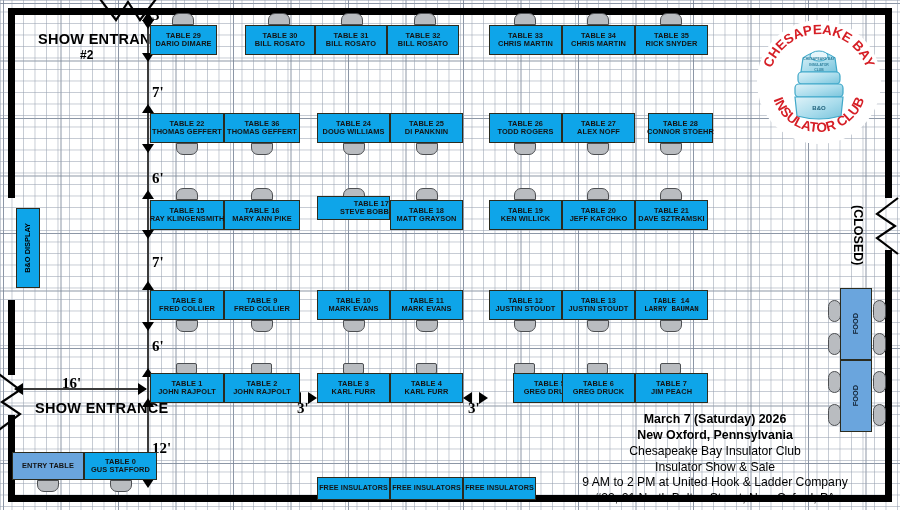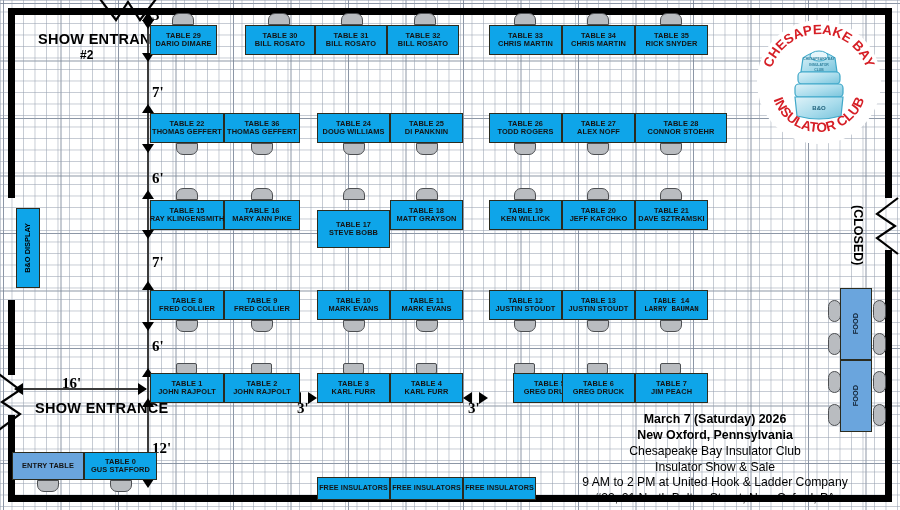--- a/index.html
+++ b/index.html
@@ -201,21 +201,21 @@
     <span class="nm">DI PANKNIN</span>
   </div>
   <div class="tbl" style="left:489px;top:113px;width:73px;height:30px;">
     <span class="num">TABLE 26</span>
     <span class="nm">TODD ROGERS</span>
   </div>
   <div class="tbl" style="left:562px;top:113px;width:73px;height:30px;">
     <span class="num">TABLE 27</span>
     <span class="nm">ALEX NOFF</span>
   </div>
-  <div class="tbl" style="left:635px;top:113px;width:92px;height:30px;">
+  <div class="tbl" style="left:648px;top:113px;width:65px;height:30px;">
     <span class="num">TABLE 28</span>
     <span class="nm">CONNOR STOEHR</span>
   </div>
   <div class="chair bot" style="left:176px;top:143px;"></div>
   <div class="chair bot" style="left:251px;top:143px;"></div>
   <div class="chair bot" style="left:343px;top:143px;"></div>
   <div class="chair bot" style="left:416px;top:143px;"></div>
   <div class="chair bot" style="left:514px;top:143px;"></div>
   <div class="chair bot" style="left:587px;top:143px;"></div>
   <div class="chair bot" style="left:660px;top:143px;"></div>
@@ -229,21 +229,21 @@
   <div class="chair top" style="left:660px;top:188px;"></div>
 
   <div class="tbl" style="left:150px;top:200px;width:74px;height:30px;">
     <span class="num">TABLE 15</span>
     <span class="nm">RAY KLINGENSMITH</span>
   </div>
   <div class="tbl" style="left:224px;top:200px;width:76px;height:30px;">
     <span class="num">TABLE 16</span>
     <span class="nm">MARY ANN PIKE</span>
   </div>
-  <div class="tbl" style="left:317px;top:210px;width:73px;height:38px;">
+  <div class="tbl" style="left:317px;top:196px;width:73px;height:24px;align-items:flex-end;">
     <span class="num">TABLE 17</span>
     <span class="nm">STEVE BOBB</span>
   </div>
   <div class="tbl" style="left:390px;top:200px;width:73px;height:30px;">
     <span class="num">TABLE 18</span>
     <span class="nm">MATT GRAYSON</span>
   </div>
   <div class="tbl" style="left:489px;top:200px;width:73px;height:30px;">
     <span class="num">TABLE 19</span>
     <span class="nm">KEN WILLICK</span>

